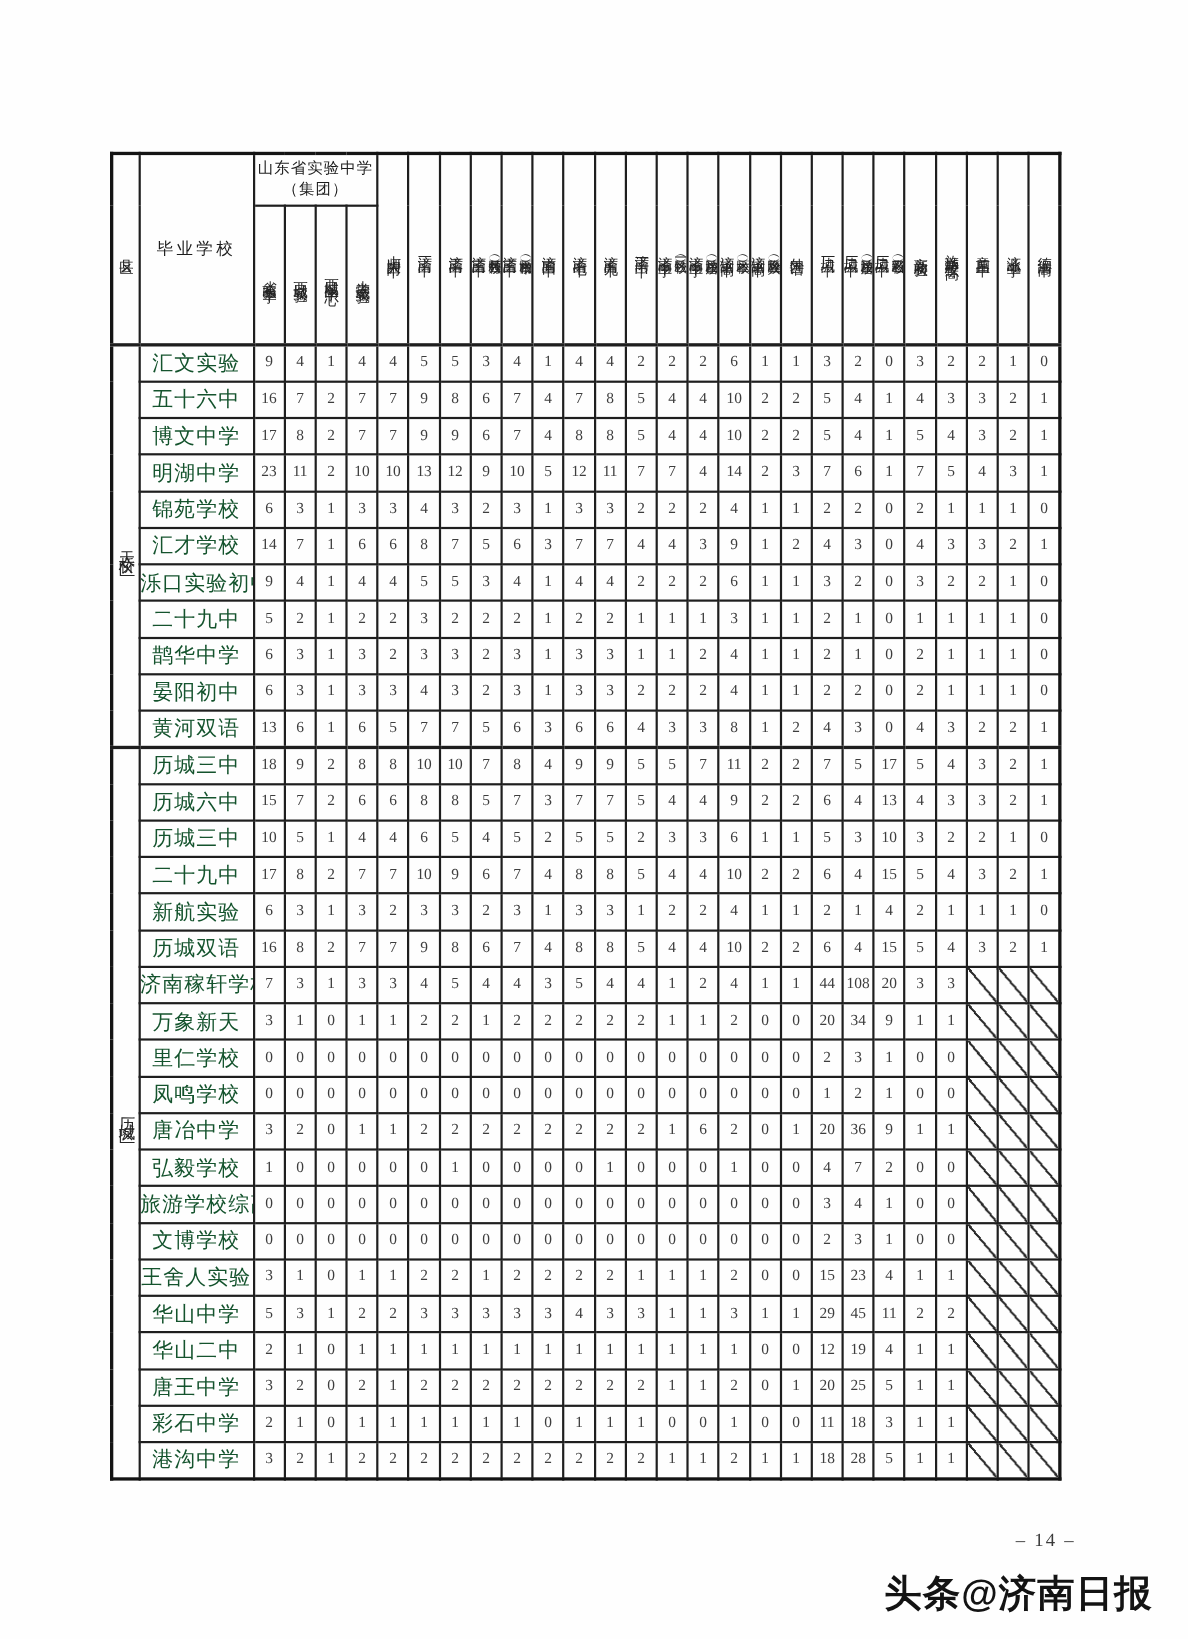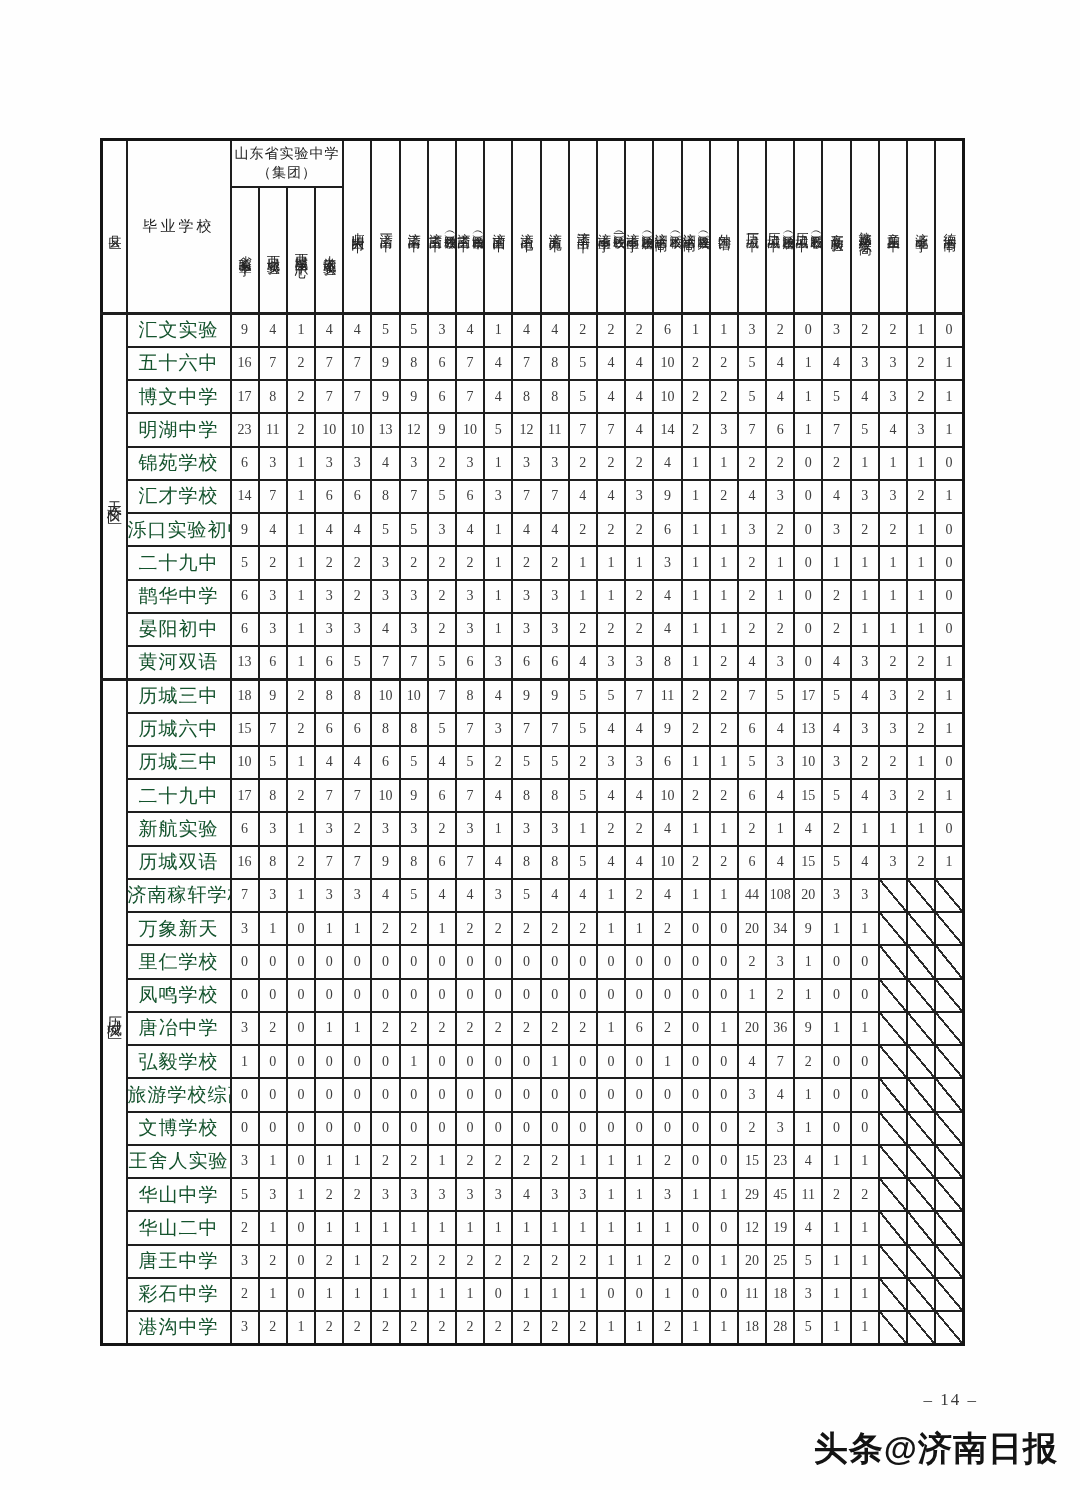--- a/index.html
+++ b/index.html
@@ -40,21 +40,21 @@
       transparent calc(50% - 1px),
       #2b2b2b calc(50% - 1px),
       #2b2b2b calc(50% + 1px),
       transparent calc(50% + 1px));
   }
   .page-number{
     position:absolute;top:1390px;right:102px;
     font-size:17px;letter-spacing:2px;color:#3a3a3a;
   }
   .watermark{
-    position:absolute;top:1426px;right:22px;
+    position:absolute;top:1426px;right:32px;
     font-family:"Liberation Sans","DejaVu Sans",sans-serif;
     font-weight:800;font-size:34px;color:#131313;letter-spacing:1px;
   }
 </style>
 </head>
 <body>
 
 <div class="page">
   <div class="table-wrap">
     <table>

